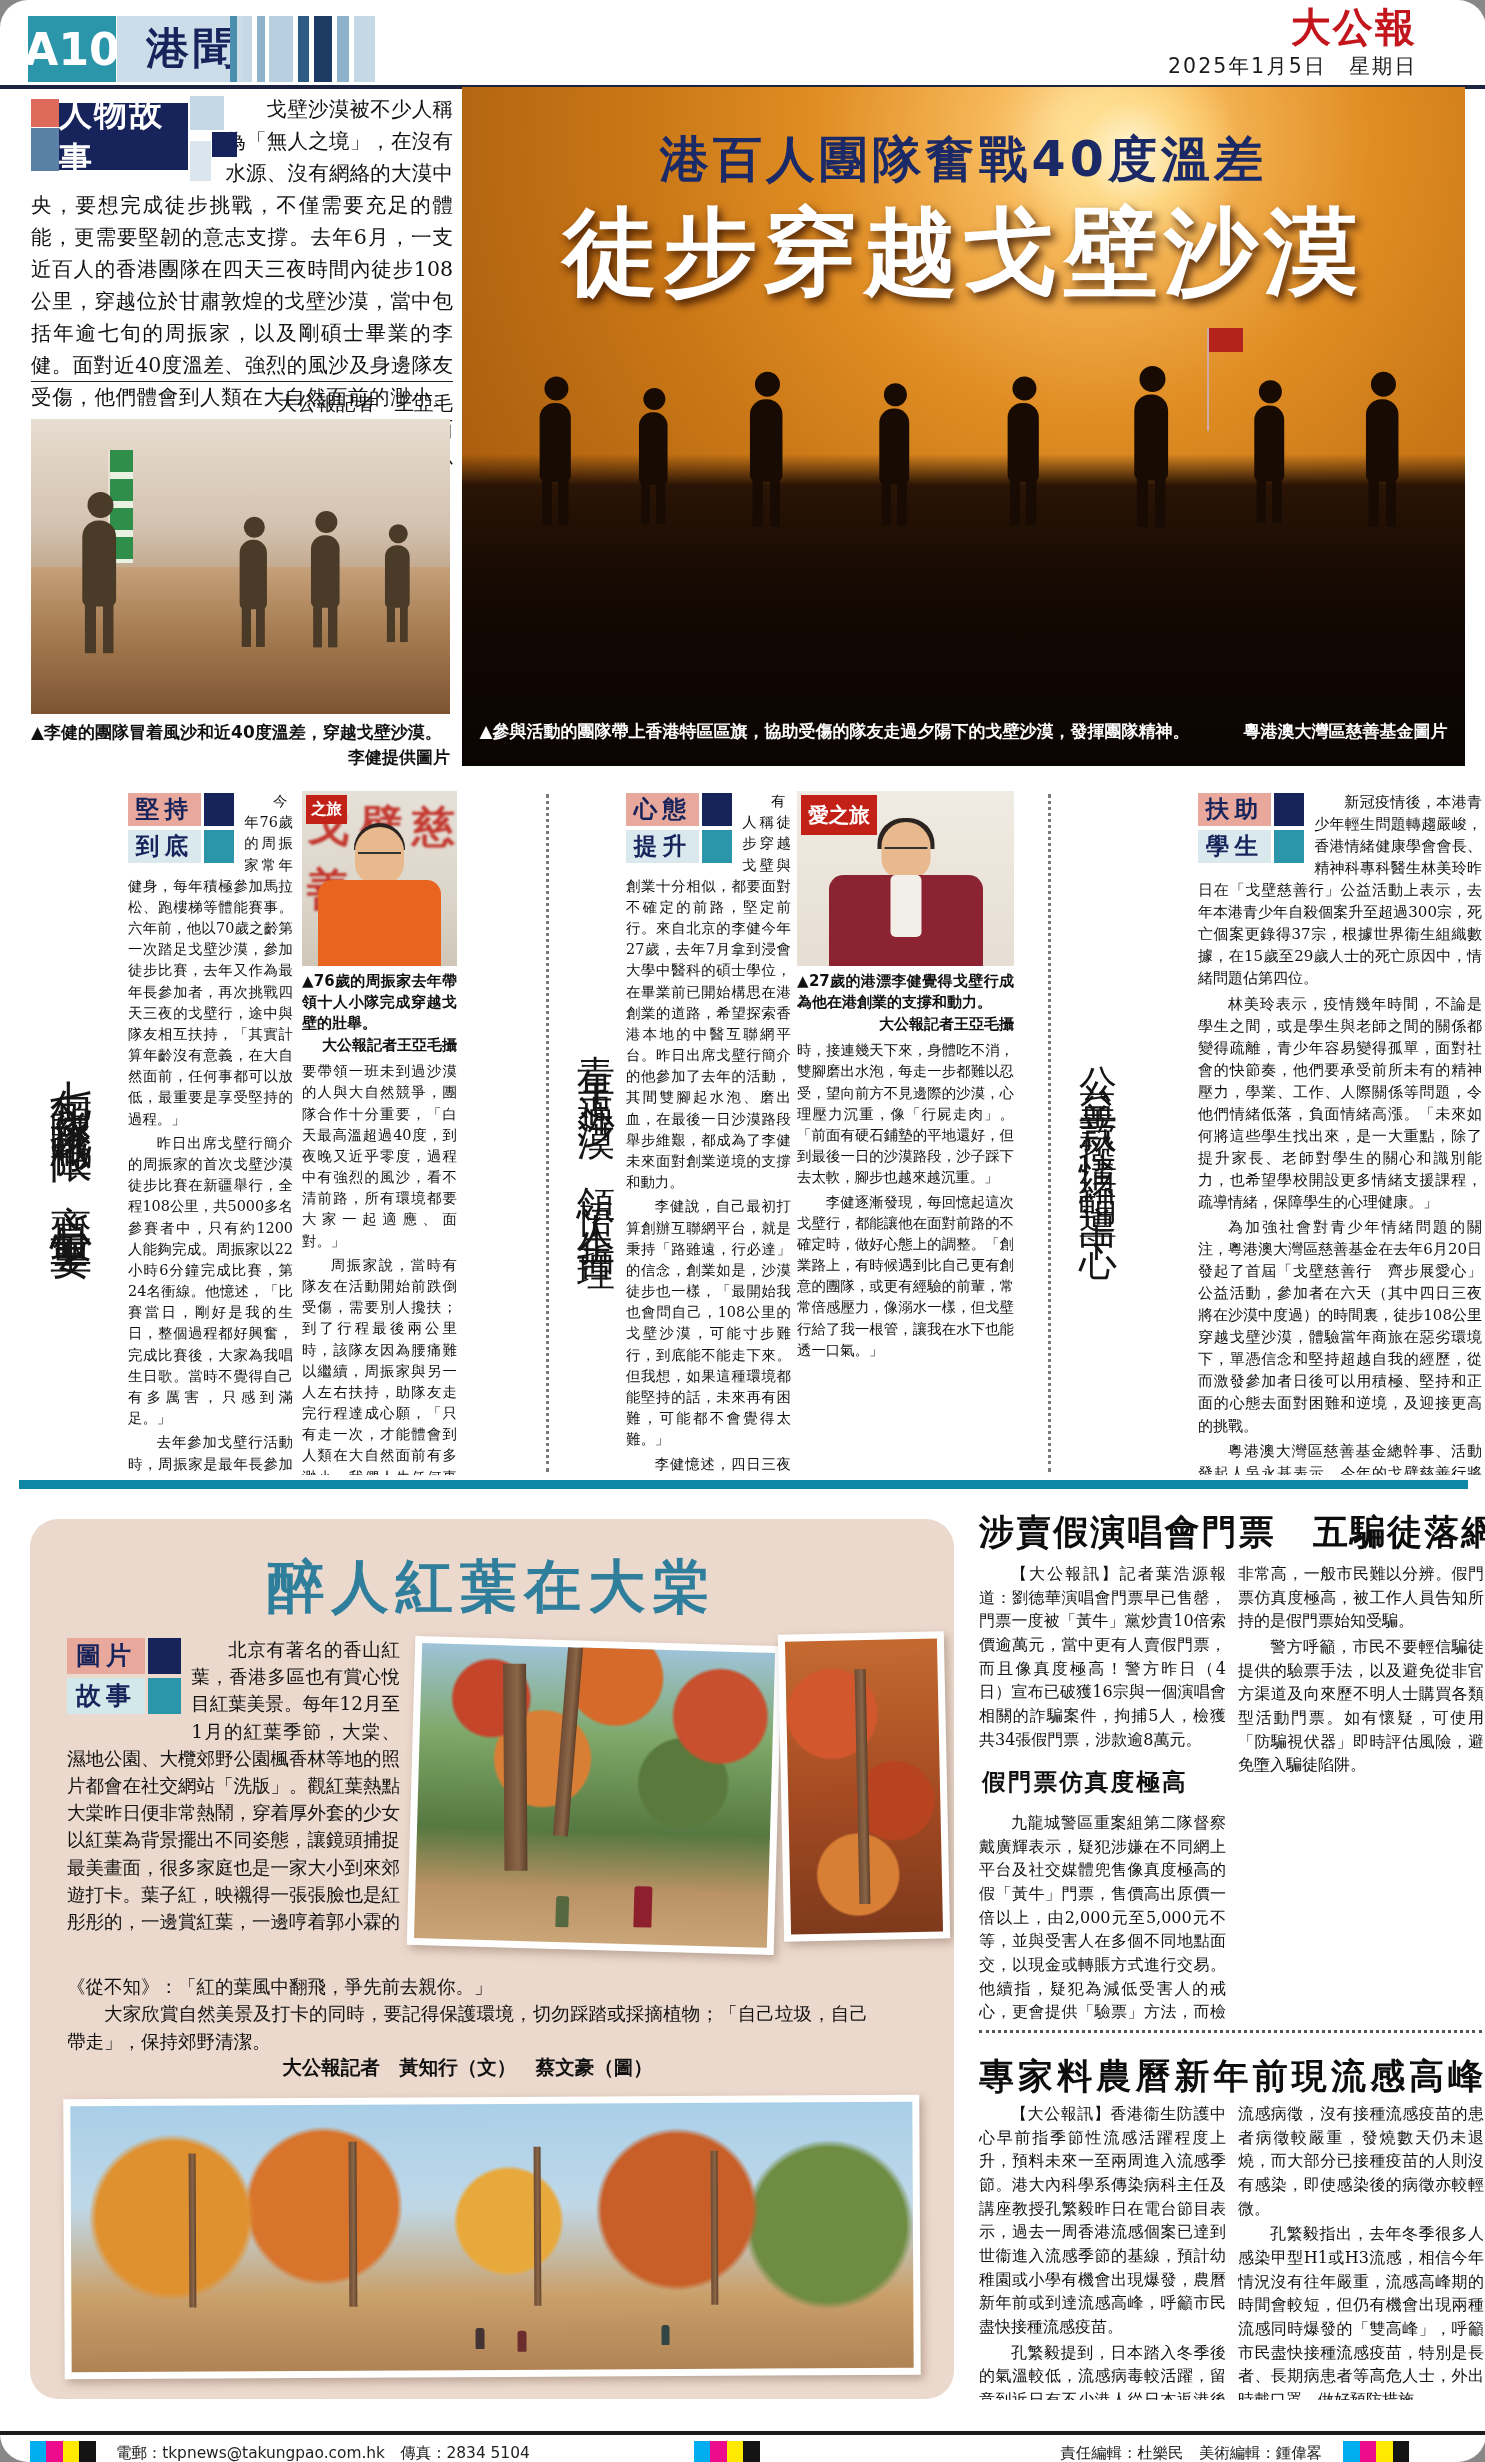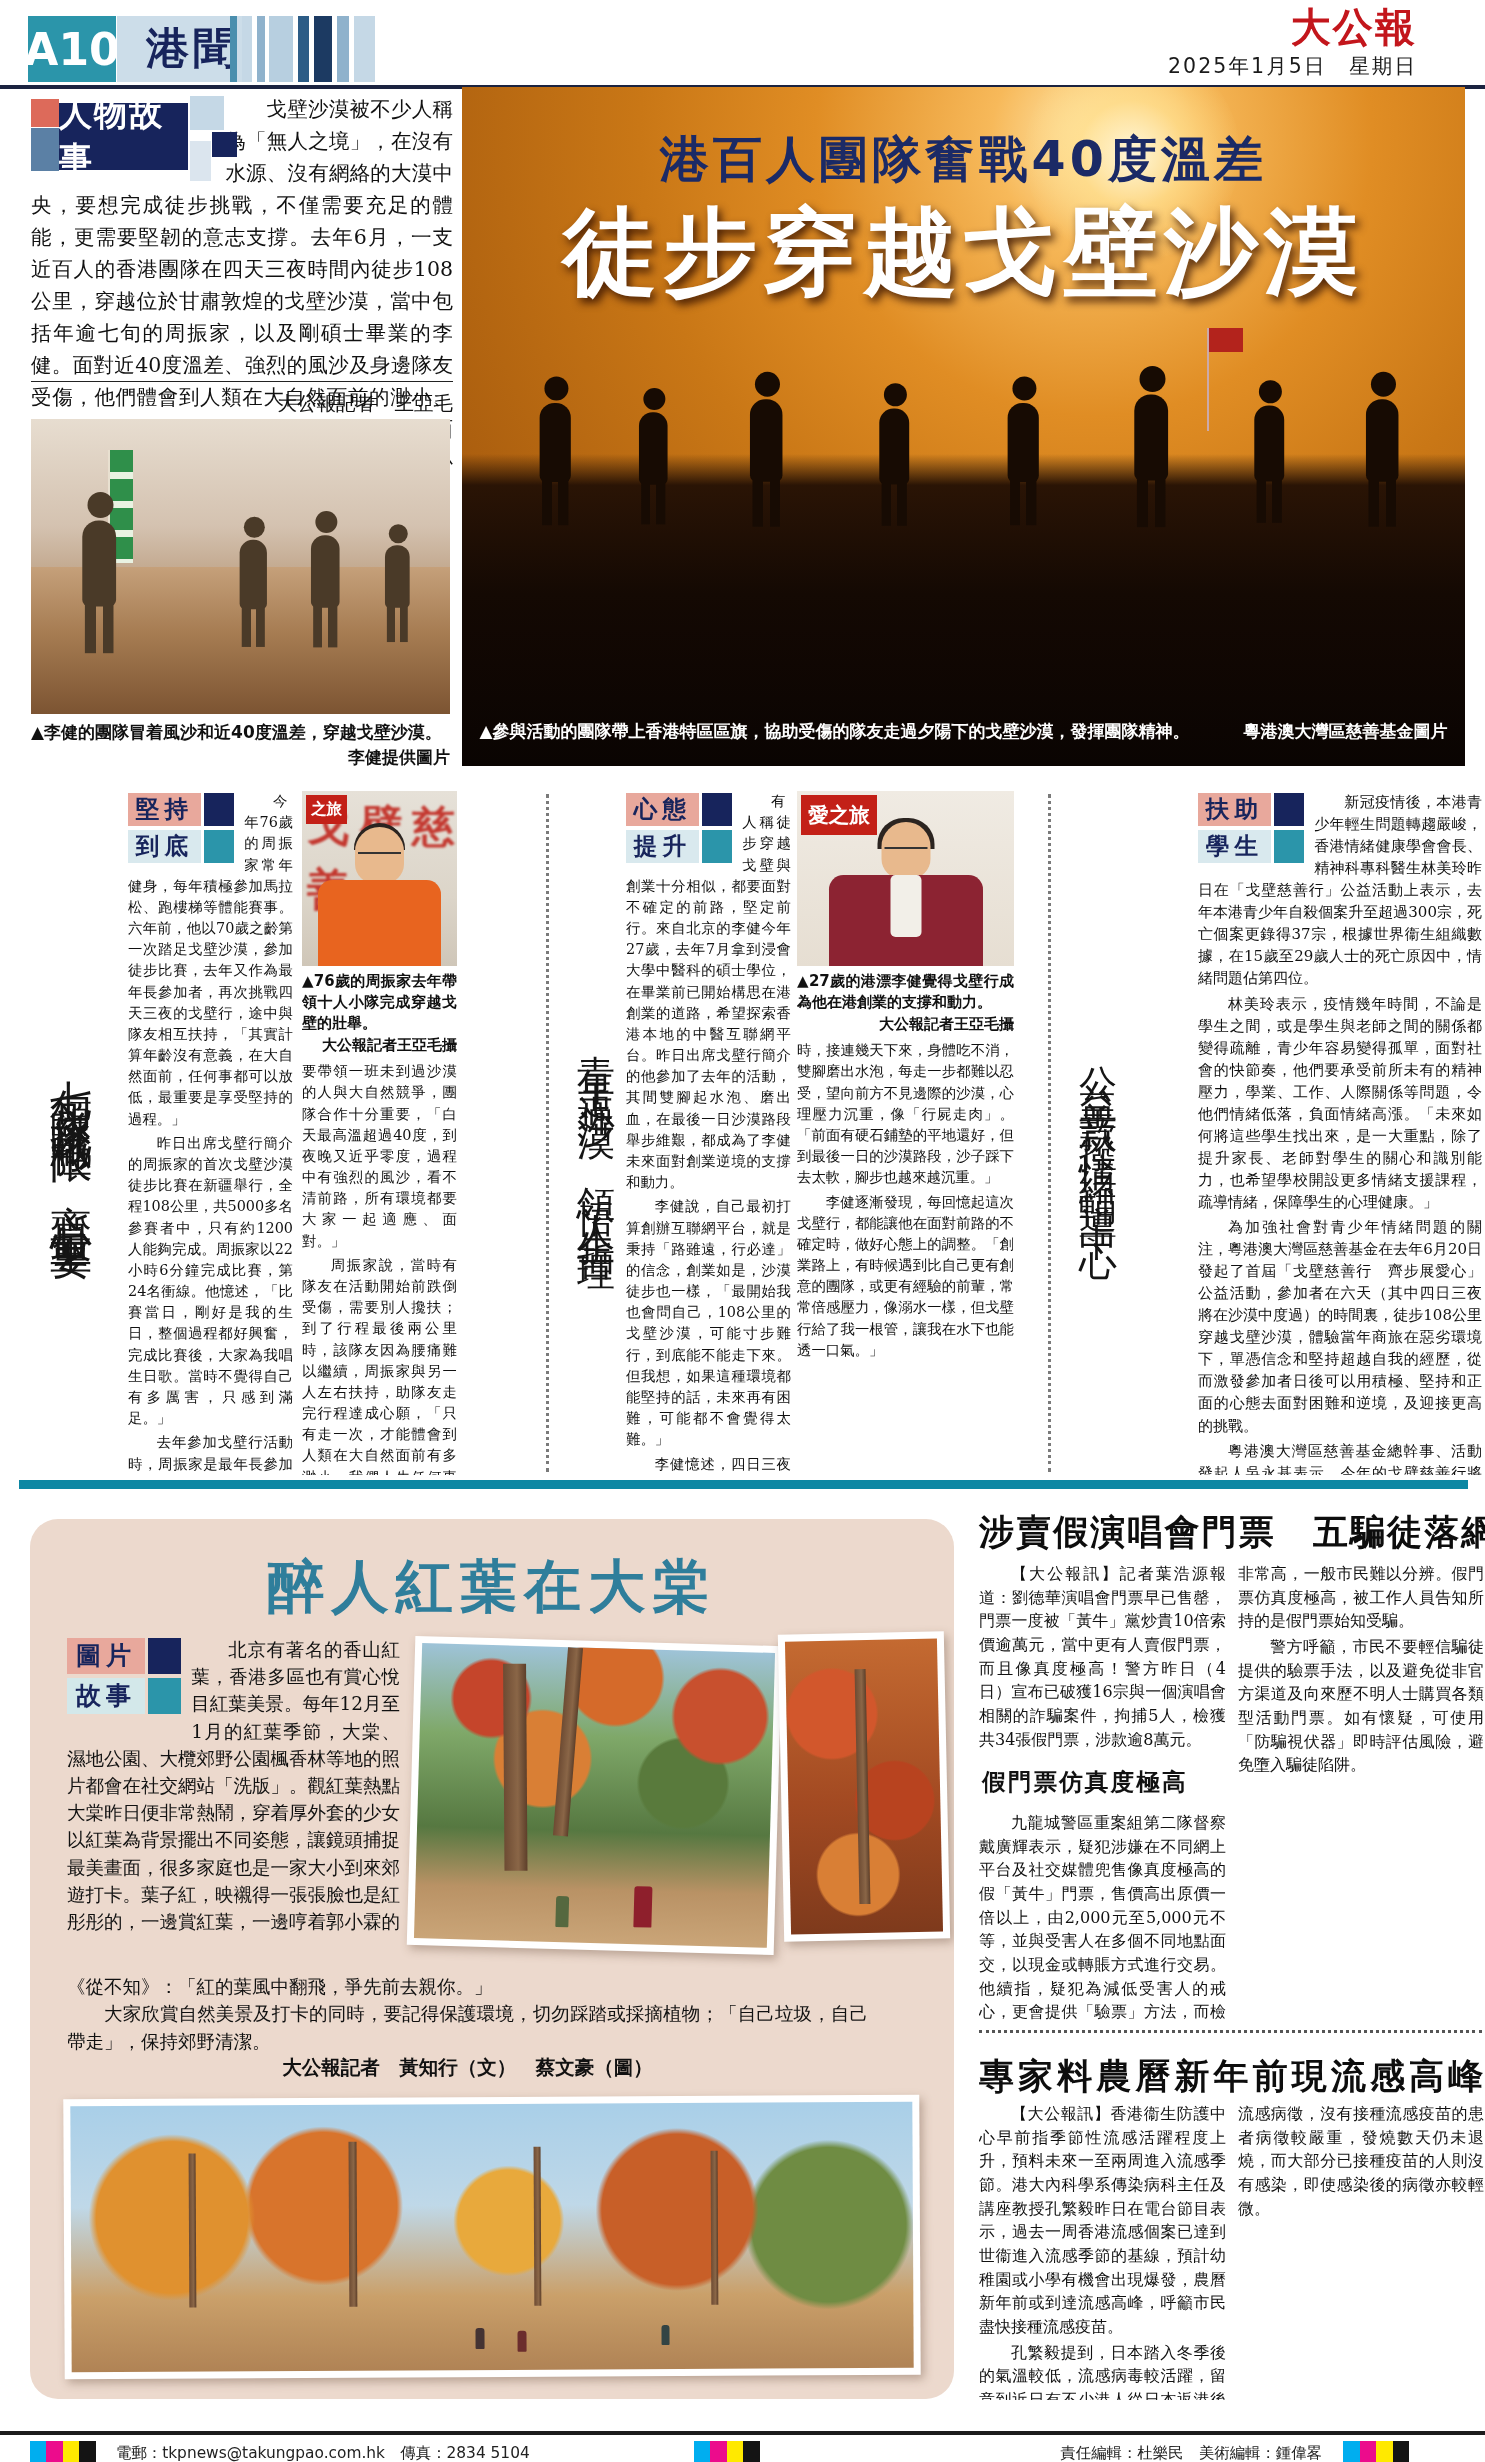--- a/index.html
+++ b/index.html
@@ -2,21 +2,21 @@
 <html style="font-size:8.2px"><head>
 <meta charset="utf-8">
 <style>
   :root{
     --navy:#17245c; --teal:#2b95aa; --tealbar:#0d87a3; --coral:#dd6a5a;
     --pink:#e8a89c; --palecyan:#d9e9ee; --steel:#8fb2cc; --lightsteel:#c5d8e6;
     --red:#c3161c; --headteal:#2f7e9b; --pinkbox:#ecd9cd; --ink:#111;
   }
   html,body{margin:0;padding:0;background:#888;}
   #page{position:relative;width:1486px;height:2462px;background:#ffffff;margin:0 auto;overflow:hidden;
-        font-family:"DejaVu Serif", serif;color:var(--ink);}
+        font-family:"DejaVu Serif", serif;color:var(--ink);border-radius:28px;}
   .sans{font-family:"DejaVu Sans", sans-serif;}
   .abs{position:absolute;}
 
   
   .ed-box{left:28px;top:16.4px;width:88px;height:66px;background:var(--teal);color:#fff;
           font-size:44px;font-weight:bold;display:flex;align-items:center;justify-content:center;}
   .sec-box{left:117px;top:16.4px;width:112px;height:66px;background:#ccdde9;color:var(--navy);
           font-size:43px;font-weight:bold;display:flex;align-items:center;justify-content:center;letter-spacing:4.1px;padding-left:20px;}
   .deco-bars{left:230px;top:16.4px;height:66px;display:flex;align-items:stretch;}
   .deco-bars span{display:block;margin-right:4.6px;}
@@ -404,20 +404,21 @@
 
   <div class="abs dotted-hr"></div>
 
   <div id="flu-headline" class="abs art-headline">專家料農曆新年前現流感高峰</div>
   <div id="flu-colL" class="abs artcol">
     <p>【大公報訊】香港衞生防護中心早前指季節性流感活躍程度上升，預料未來一至兩周進入流感季節。港大內科學系傳染病科主任及講座教授孔繁毅昨日在電台節目表示，過去一周香港流感個案已達到世衞進入流感季節的基線，預計幼稚園或小學有機會出現爆發，農曆新年前或到達流感高峰，呼籲市民盡快接種流感疫苗。</p>
     <p>孔繁毅提到，日本踏入冬季後的氣溫較低，流感病毒較活躍，留意到近日有不少港人從日本返港後出現</p>
   </div>
   <div id="flu-colR" class="abs artcol">
     <p class="noindent">流感病徵，沒有接種流感疫苗的患者病徵較嚴重，發燒數天仍未退燒，而大部分已接種疫苗的人則沒有感染，即使感染後的病徵亦較輕微。</p>
+    <p>孔繁毅指出，去年冬季很多人感染甲型H1或H3流感，相信今年情況沒有往年嚴重，流感高峰期的時間會較短，但仍有機會出現兩種流感同時爆發的「雙高峰」，呼籲市民盡快接種流感疫苗，特別是長者、長期病患者等高危人士，外出時戴口罩，做好預防措施。</p>
   </div>
 
   <div class="abs footer-rule"></div>
   <div class="abs cmyk" style="left:30px;">
     <span class="c"></span>
       <span class="m"></span>
       <span class="y"></span>
       <span class="k"></span>
   </div>
   <div class="abs footer-text" style="left:116px;">電郵：tkpnews@takungpao.com.hk　傳真：2834 5104</div>

